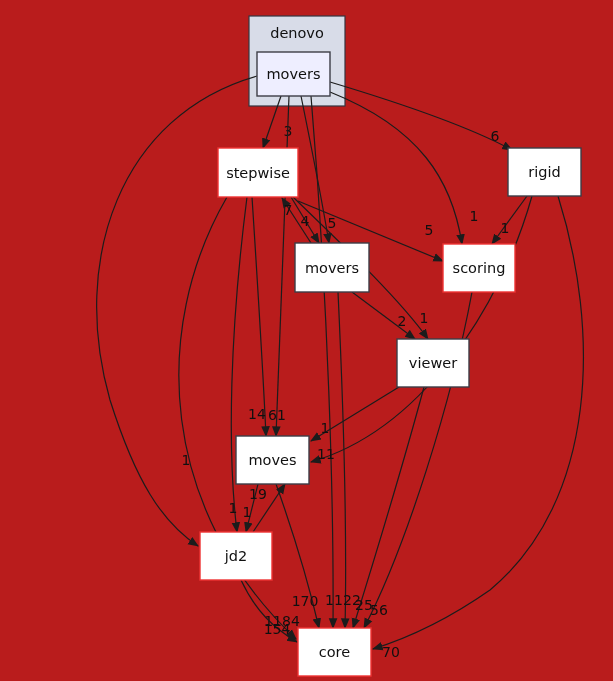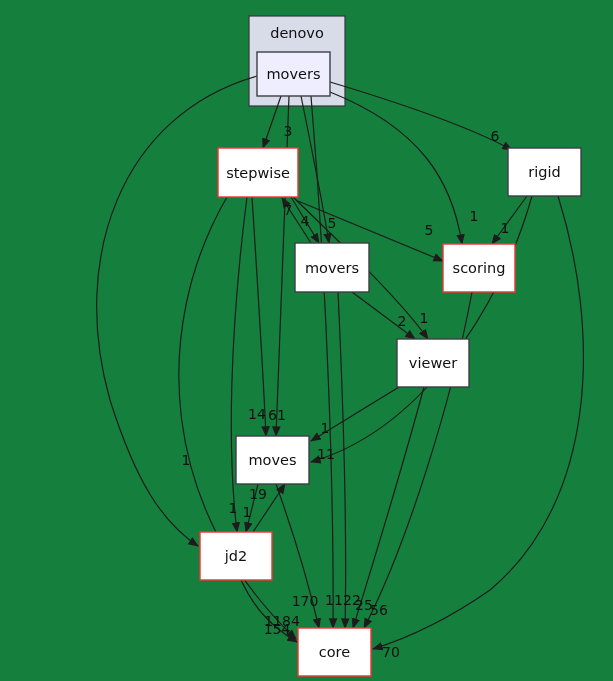--- a/index.html
+++ b/index.html
@@ -1,16 +1,16 @@
 <!DOCTYPE html>
 <html><head>
 <meta charset="utf-8">
 <style>
   html,body{margin:0;padding:0;background:#ffffff;}
-  .stage{position:relative;width:613px;height:681px;background:#15803d;overflow:hidden;
+  .stage{position:relative;width:613px;height:681px;background:#b91c1c;overflow:hidden;
          font-family:"DejaVu Sans", sans-serif;}
   svg{display:block;}
   text{font-family:"DejaVu Sans", sans-serif;}
   .edge-path{fill:none;}
 </style>
 </head>
 <body>
 
 <div class="stage">
   <svg id="graph" width="613" height="681" viewBox="0 0 613 681">

